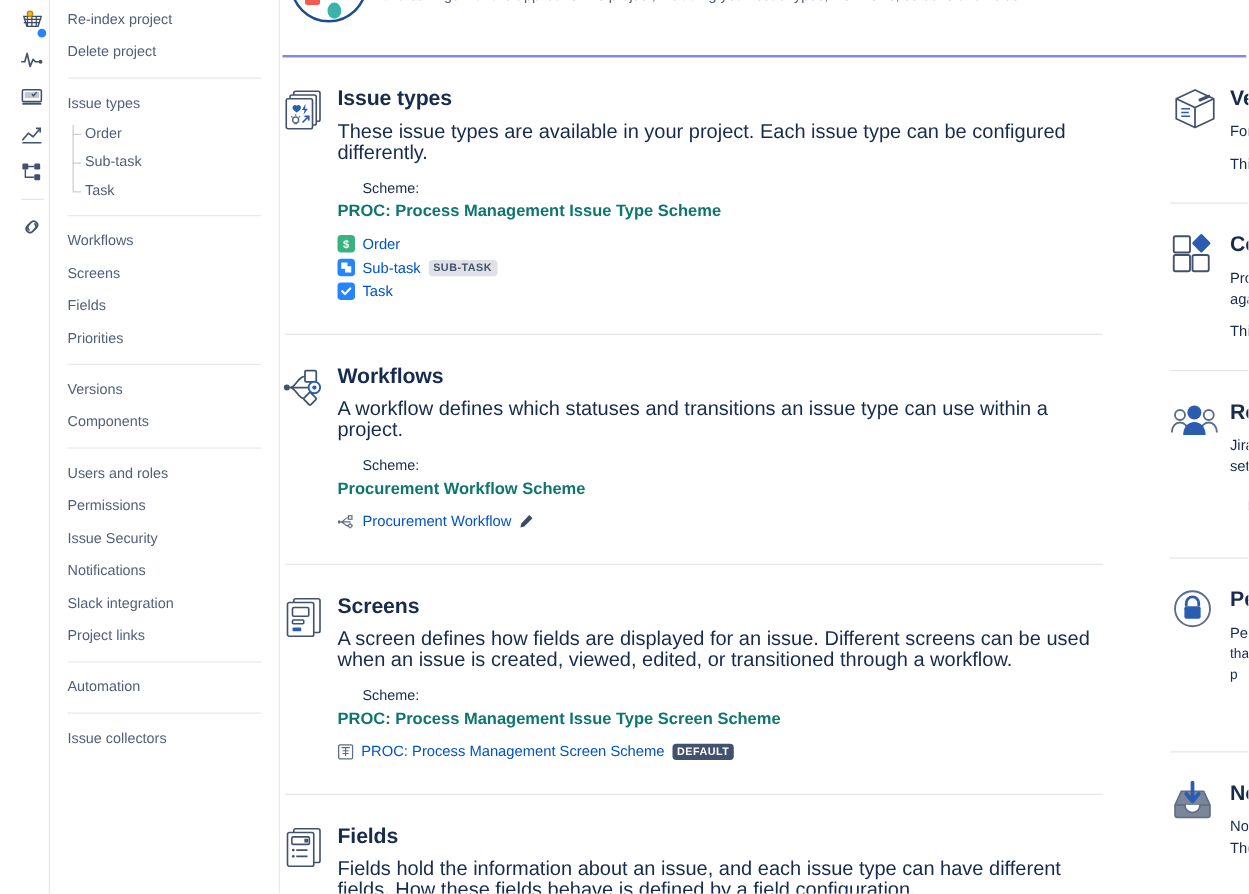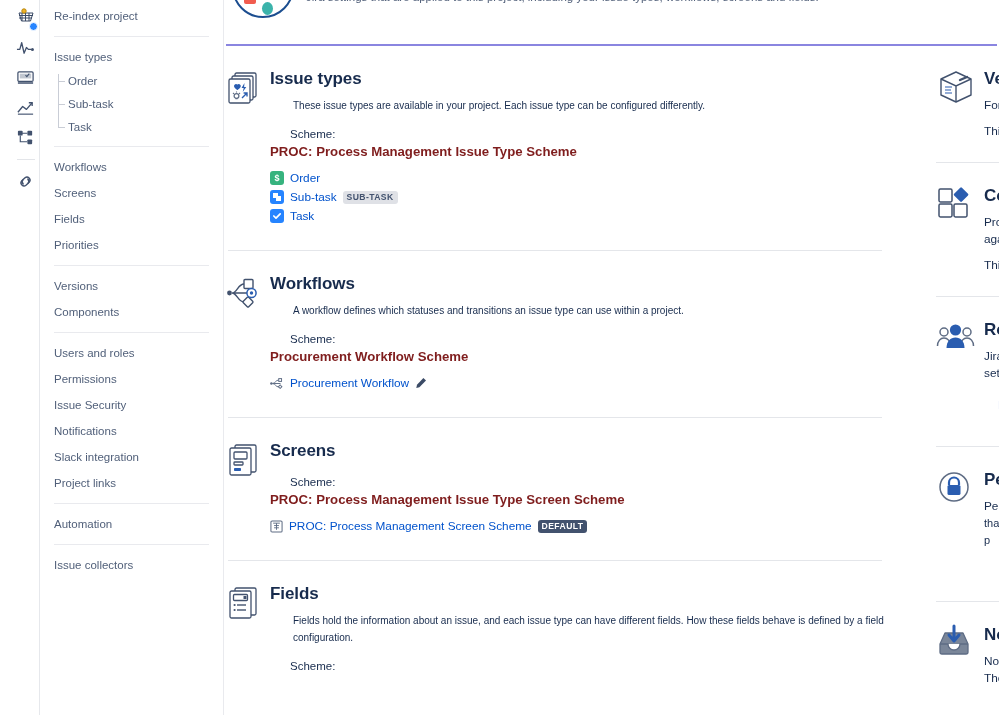--- a/index.html
+++ b/index.html
@@ -86,27 +86,26 @@
   .sec-icon {
     width: 44px; flex: 0 0 44px; padding-top: 2px;
     display: flex; justify-content: flex-start;
   }
   .sec-body { flex: 1 1 auto; padding-right: 10px; }
   .sec-title {
     font-size: 17px; font-weight: 700; color: #172b4d;
     line-height: 22px; letter-spacing: -.1px; margin-bottom: 7px;
   }
   .sec-desc {
-    font-size: 10px; color: #172b4d; line-height: 17px;
+    font-size: 16px; color: #172b4d; line-height: 17px;
     max-width: 618px;
-    margin-left: 23px;
   }
   .scheme-label { font-size: 11.5px; color: #172b4d; margin-top: 13px; line-height: 15px; margin-left: 20px;}
   .scheme-link {
-    font-size: 13.2px; font-weight: 700; color: #7f1d1d;
+    font-size: 13.2px; font-weight: 700; color: #0f766e;
     line-height: 18px; margin-top: 1px; cursor: pointer; display: inline-block;
   }
 
   .item-list { margin-top: 10px; }
   .item-row {
     display: flex; align-items: center; gap: 6px;
     margin-bottom: 5px; font-size: 11.8px;
   }
   .item-link { color: #0052cc; cursor: pointer; }
   .lozenge {
@@ -190,20 +189,21 @@
         </g>
       </svg>
     </div>
   </div>
 
   <div class="sidebar">
     <div style="height:3px"></div>
 
     <div>
       <div class="nav-item">Re-index project</div>
+      <div class="nav-item">Delete project</div>
     </div>
     <div class="nav-sep"></div>
 
     <div>
       <div class="nav-item">Issue types</div>
       <div class="tree">
         <div class="tree-row">
             <div class="nav-item">Order</div>
           </div>
         <div class="tree-row">
@@ -356,20 +356,21 @@
               <svg width="36" height="36" viewBox="0 0 36 36">
                 <rect x="9" y="3" width="21" height="27" rx="1.5" fill="#fff" stroke="#42526e" stroke-width="1.3"></rect>
                 <rect x="4" y="6" width="21" height="27" rx="1.5" fill="#fff" stroke="#42526e" stroke-width="1.3"></rect>
                 <rect x="8" y="10" width="13" height="7" rx="1" fill="#fff" stroke="#42526e" stroke-width="1.3"></rect>
                 <rect x="8" y="20" width="9" height="3" rx="0.8" fill="#fff" stroke="#42526e" stroke-width="1.3"></rect>
                 <rect x="8" y="26" width="7" height="3" rx="0.8" fill="#2a5db0"></rect>
               </svg>
             </div>
             <div class="sec-body">
               <div class="sec-title">Screens</div>
+              <div class="sec-desc">A screen defines how fields are displayed for an issue. Different screens can be used when an issue is created, viewed, edited, or transitioned through a workflow.</div>
               <div class="scheme-label">Scheme:</div>
               <a class="scheme-link">PROC: Process Management Issue Type Screen Scheme</a>
               <div class="item-list">
                 <div class="item-row">
                   <span style="display:inline-flex;">
                     <svg width="13" height="13" viewBox="0 0 14 14">
                       <rect x="1" y="1" width="12" height="12" rx="1.2" fill="#fff" stroke="#5e6c84" stroke-width="1.1"></rect>
                       <path d="M3.4 3.4 H10.6 M7 3.4 V10.6 M4.4 6 H9.6 M4.4 8.4 H9.6" stroke="#5e6c84" stroke-width="1"></path>
                     </svg>
                   </span>

